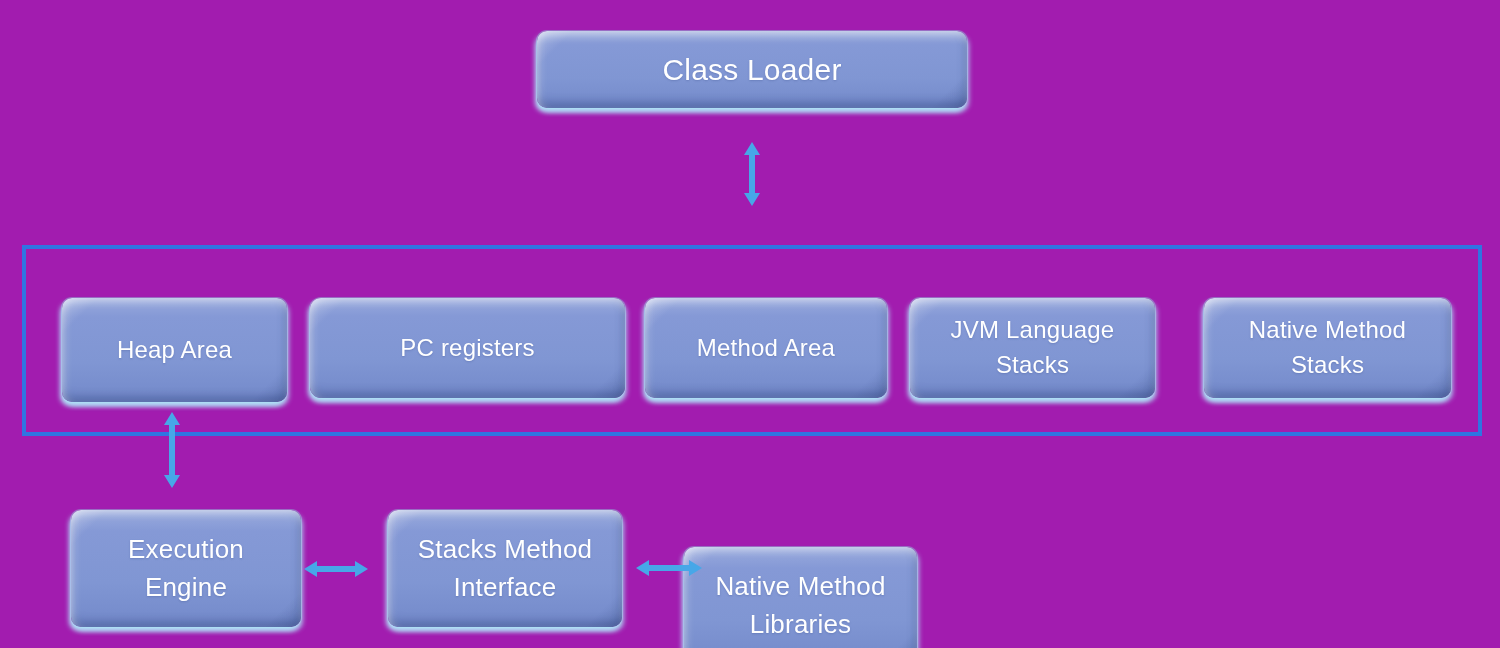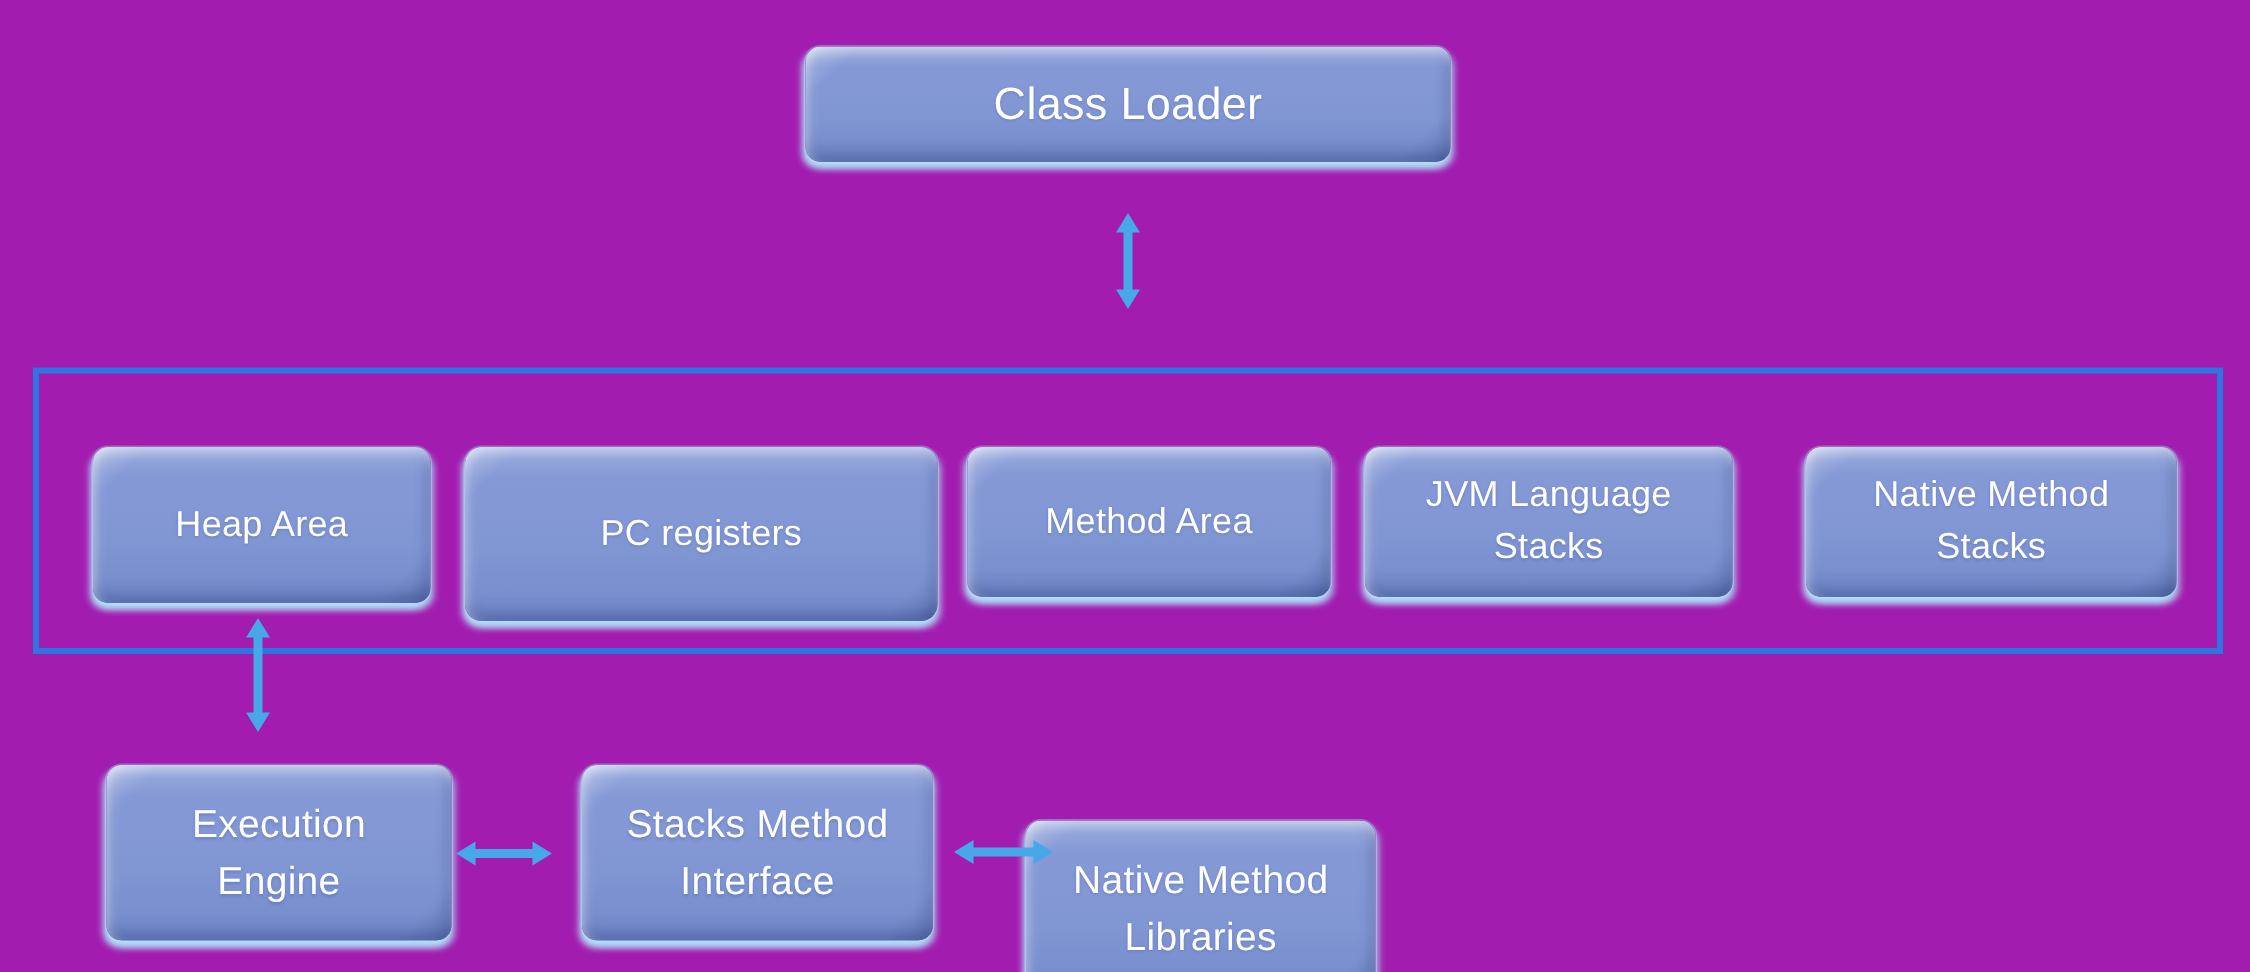--- a/index.html
+++ b/index.html
@@ -73,21 +73,21 @@
   <svg class="arrow-svg" style="left:743px; top:142px;" width="18" height="64" viewBox="0 0 18 64">
     <path d="M9,0 L17,13 L12,13 L12,51 L17,51 L9,64 L1,51 L6,51 L6,13 L1,13 Z" fill="#47a7e8"></path>
   </svg>
 
   <div class="runtime-container"></div>
 
   <div class="box box-mid" style="left:62px; top:298px; width:225px; height:104px;">
     <span>Heap Area</span>
   </div>
 
-  <div class="box box-mid" style="left:310px; top:298px; width:315px; height:116px;border-radius:11px;">
+  <div class="box box-mid" style="left:310px; top:298px; width:315px; height:100px;border-radius:11px;">
     <span>PC registers</span>
   </div>
 
   <div class="box box-mid" style="left:645px; top:298px; width:242px; height:100px;">
     <span>Method Area</span>
   </div>
 
   <div class="box box-mid" style="left:910px; top:298px; width:245px; height:100px;">
     <span>JVM Language Stacks</span>
   </div>

